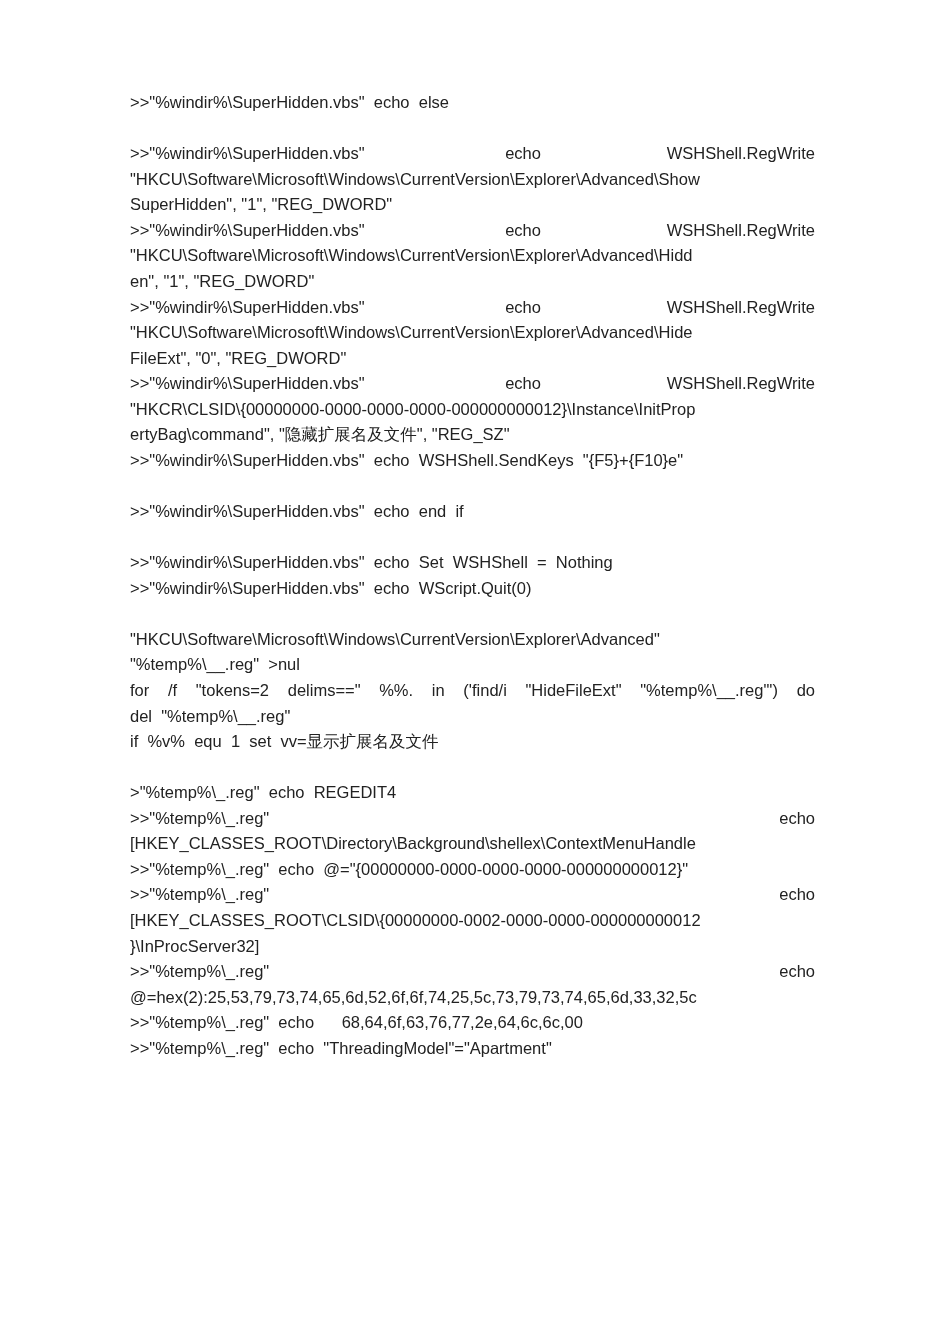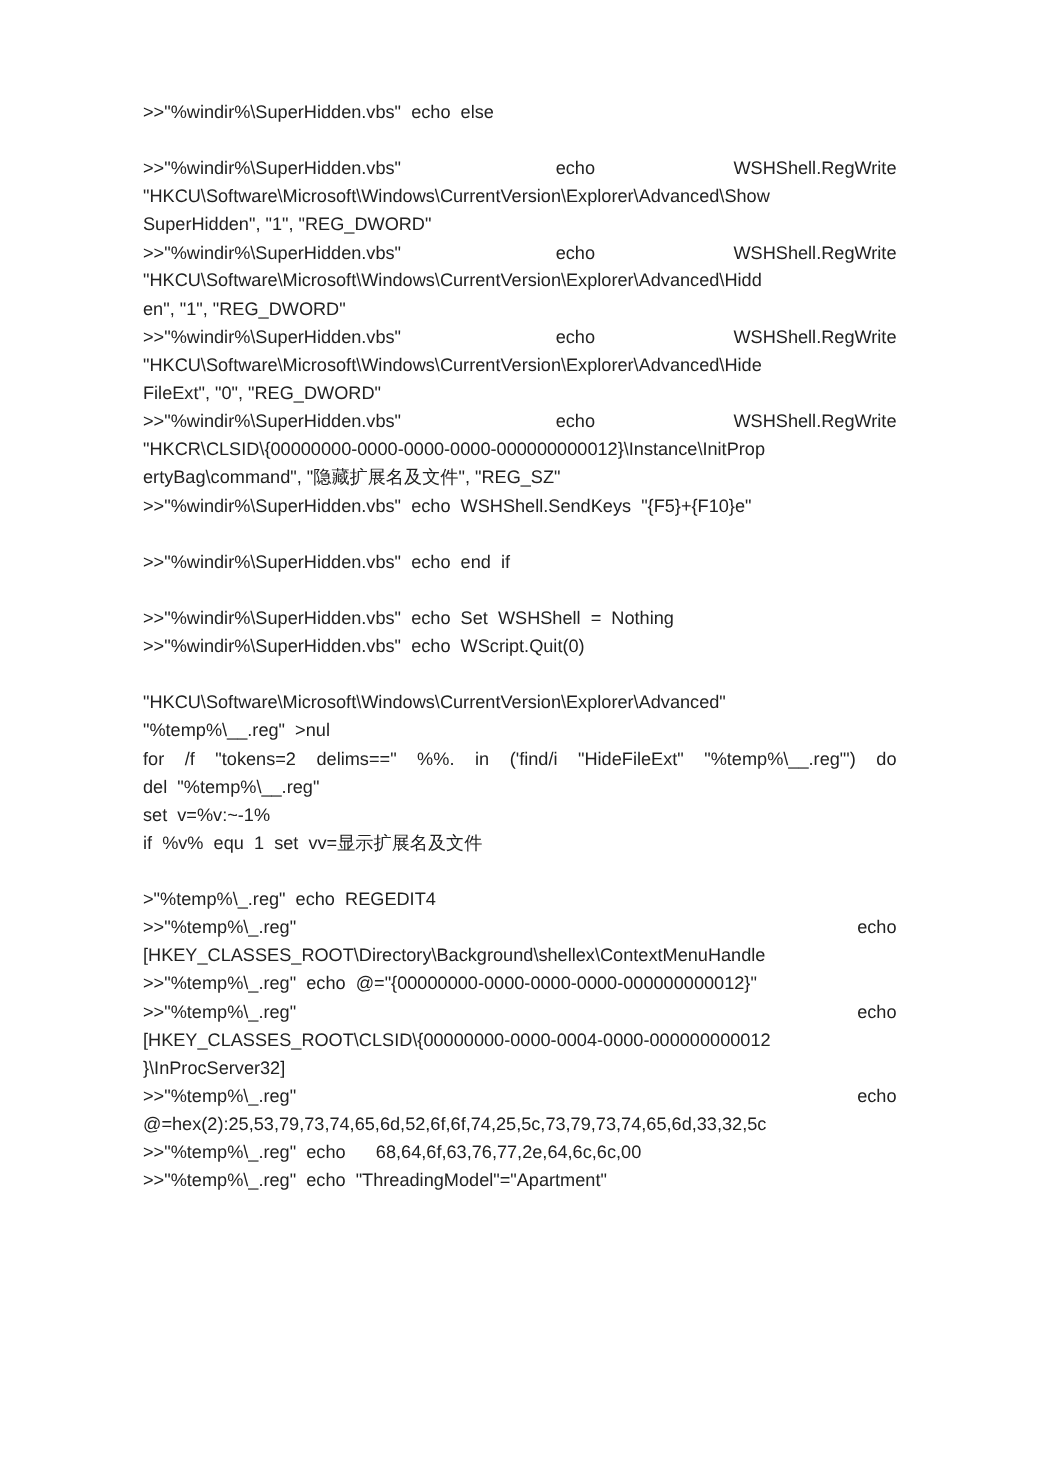--- a/index.html
+++ b/index.html
@@ -49,27 +49,26 @@
     <div class="gap"></div>
     <div class="line">&gt;&gt;"%windir%\SuperHidden.vbs"  echo  end  if</div>
     <div class="gap"></div>
     <div class="line">&gt;&gt;"%windir%\SuperHidden.vbs"  echo  Set  WSHShell  =  Nothing</div>
     <div class="line">&gt;&gt;"%windir%\SuperHidden.vbs"  echo  WScript.Quit(0)</div>
     <div class="gap"></div>
     <div class="line justify">"HKCU\Software\Microsoft\Windows\CurrentVersion\Explorer\Advanced"</div>
     <div class="line">"%temp%\__.reg"  &gt;nul</div>
     <div class="line justify">for  /f  "tokens=2  delims=="  %%.  in  ('find/i  "HideFileExt"  "%temp%\__.reg"')  do</div>
     <div class="line">del  "%temp%\__.reg"</div>
-    <div class="line">set  v=%v:~-1%</div>
     <div class="line">if  %v%  equ  1  set  vv=显示扩展名及文件</div>
     <div class="gap"></div>
     <div class="line">&gt;"%temp%\_.reg"  echo  REGEDIT4</div>
     <div class="line justify">&gt;&gt;"%temp%\_.reg"                                                                                   echo</div>
     <div class="line justify">[HKEY_CLASSES_ROOT\Directory\Background\shellex\ContextMenuHandle</div>
     <div class="line">&gt;&gt;"%temp%\_.reg"  echo  @="{00000000-0000-0000-0000-000000000012}"</div>
     <div class="line justify">&gt;&gt;"%temp%\_.reg"                                                                                   echo</div>
-    <div class="line justify">[HKEY_CLASSES_ROOT\CLSID\{00000000-0000-0004-0000-000000000012</div>
+    <div class="line justify">[HKEY_CLASSES_ROOT\CLSID\{00000000-0002-0000-0000-000000000012</div>
     <div class="line">}\InProcServer32]</div>
     <div class="line justify">&gt;&gt;"%temp%\_.reg"                                                                                   echo</div>
     <div class="line justify">@=hex(2):25,53,79,73,74,65,6d,52,6f,6f,74,25,5c,73,79,73,74,65,6d,33,32,5c</div>
     <div class="line">&gt;&gt;"%temp%\_.reg"  echo      68,64,6f,63,76,77,2e,64,6c,6c,00</div>
     <div class="line">&gt;&gt;"%temp%\_.reg"  echo  "ThreadingModel"="Apartment"</div>
   </div>
 
 </body></html>

